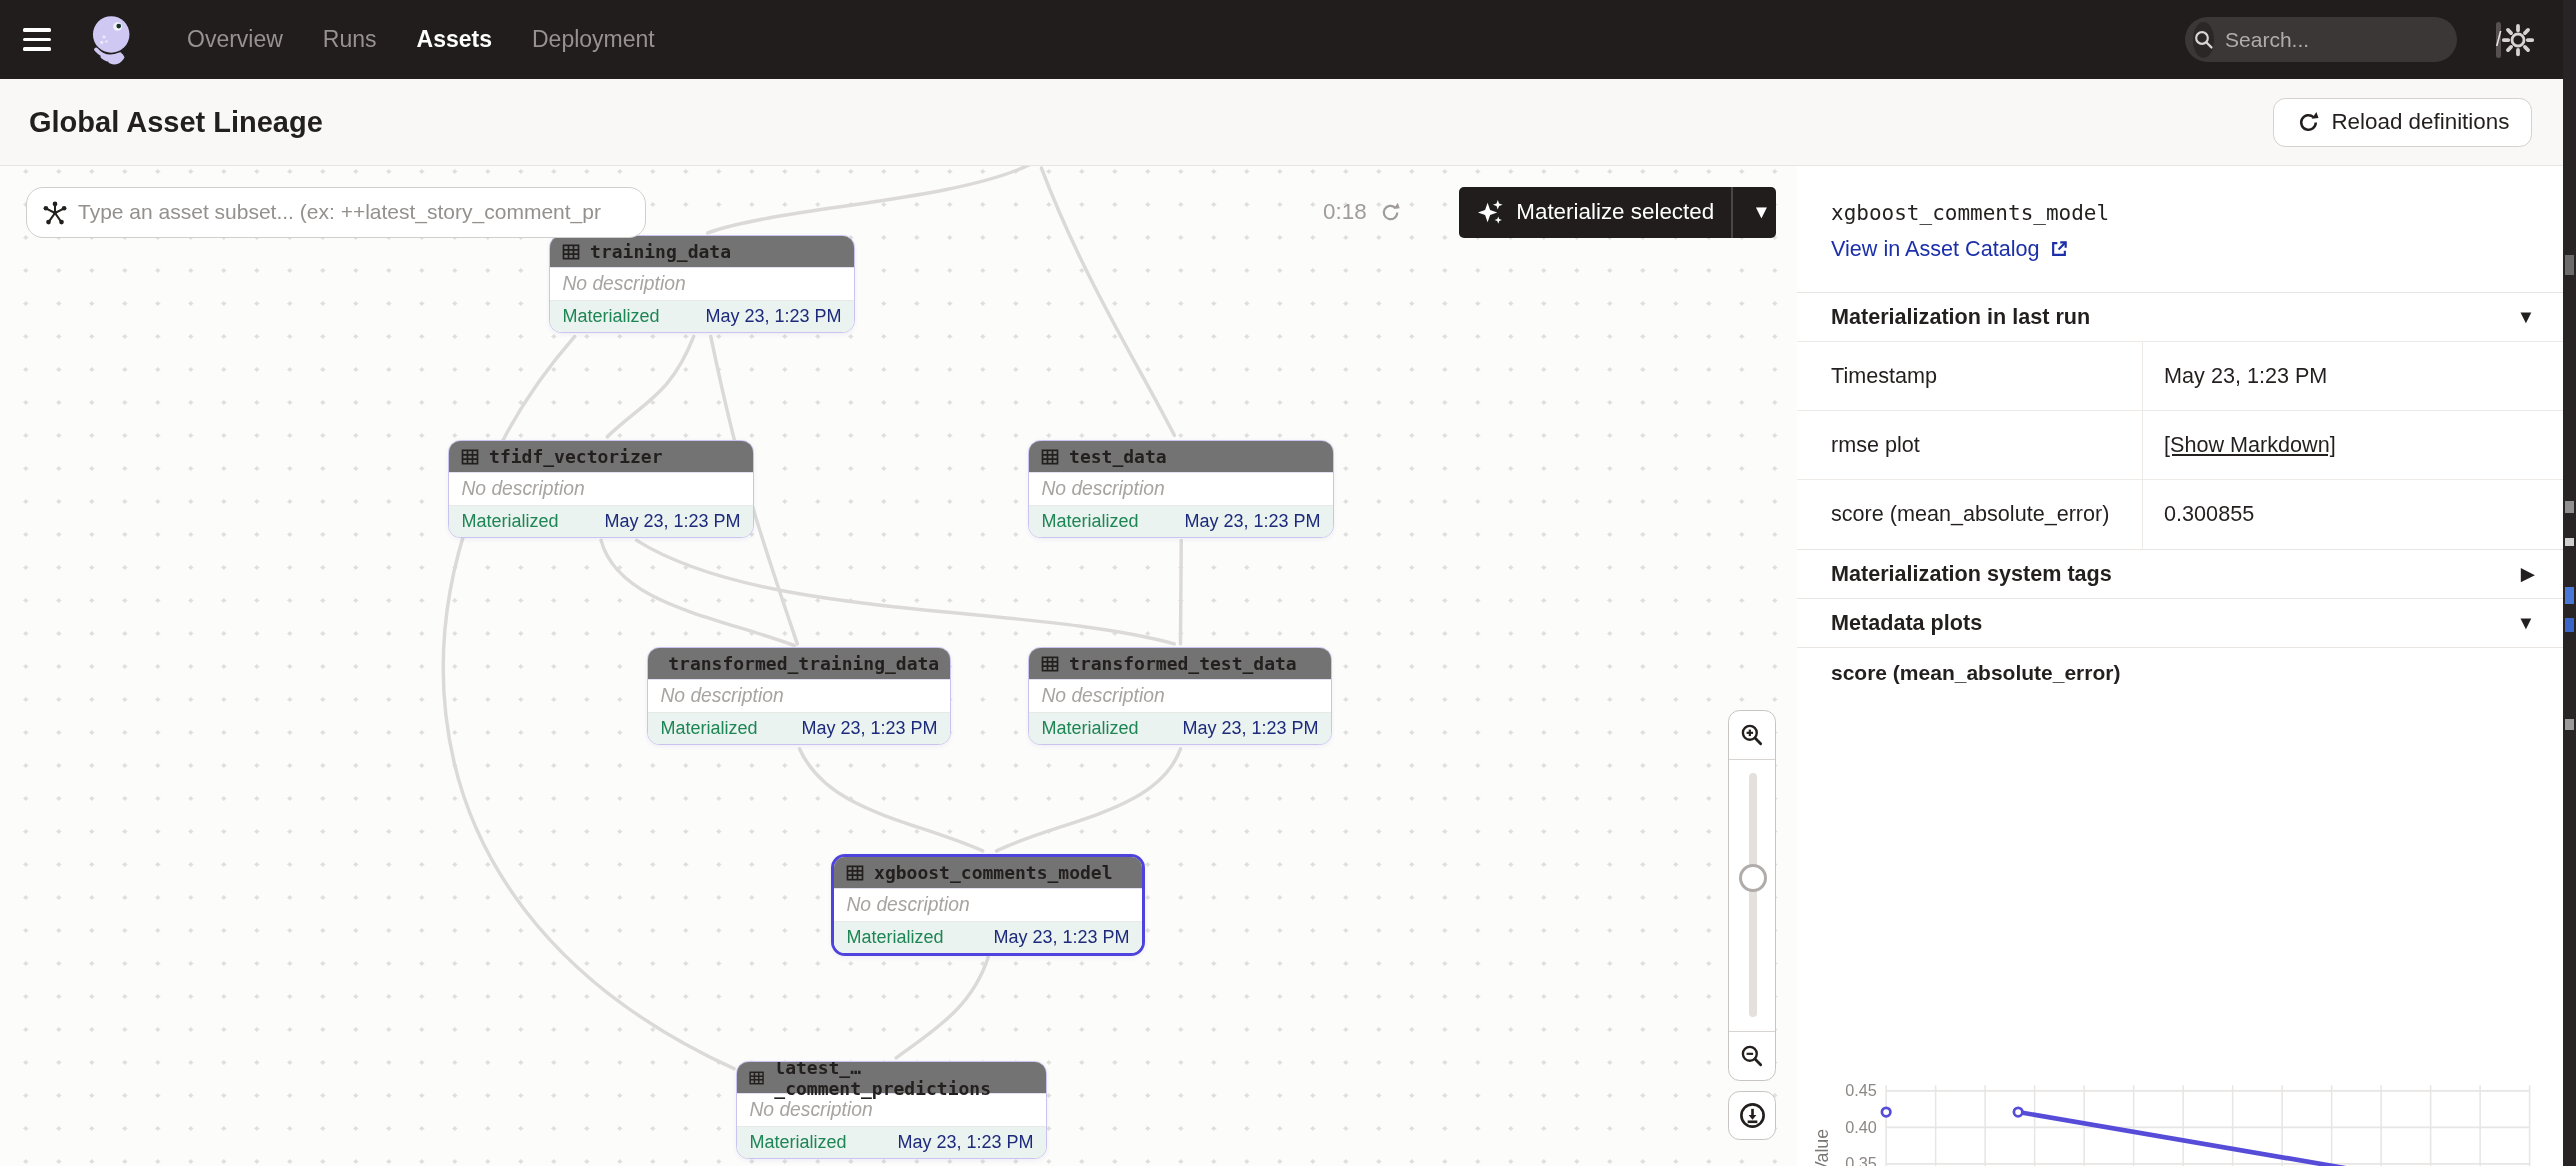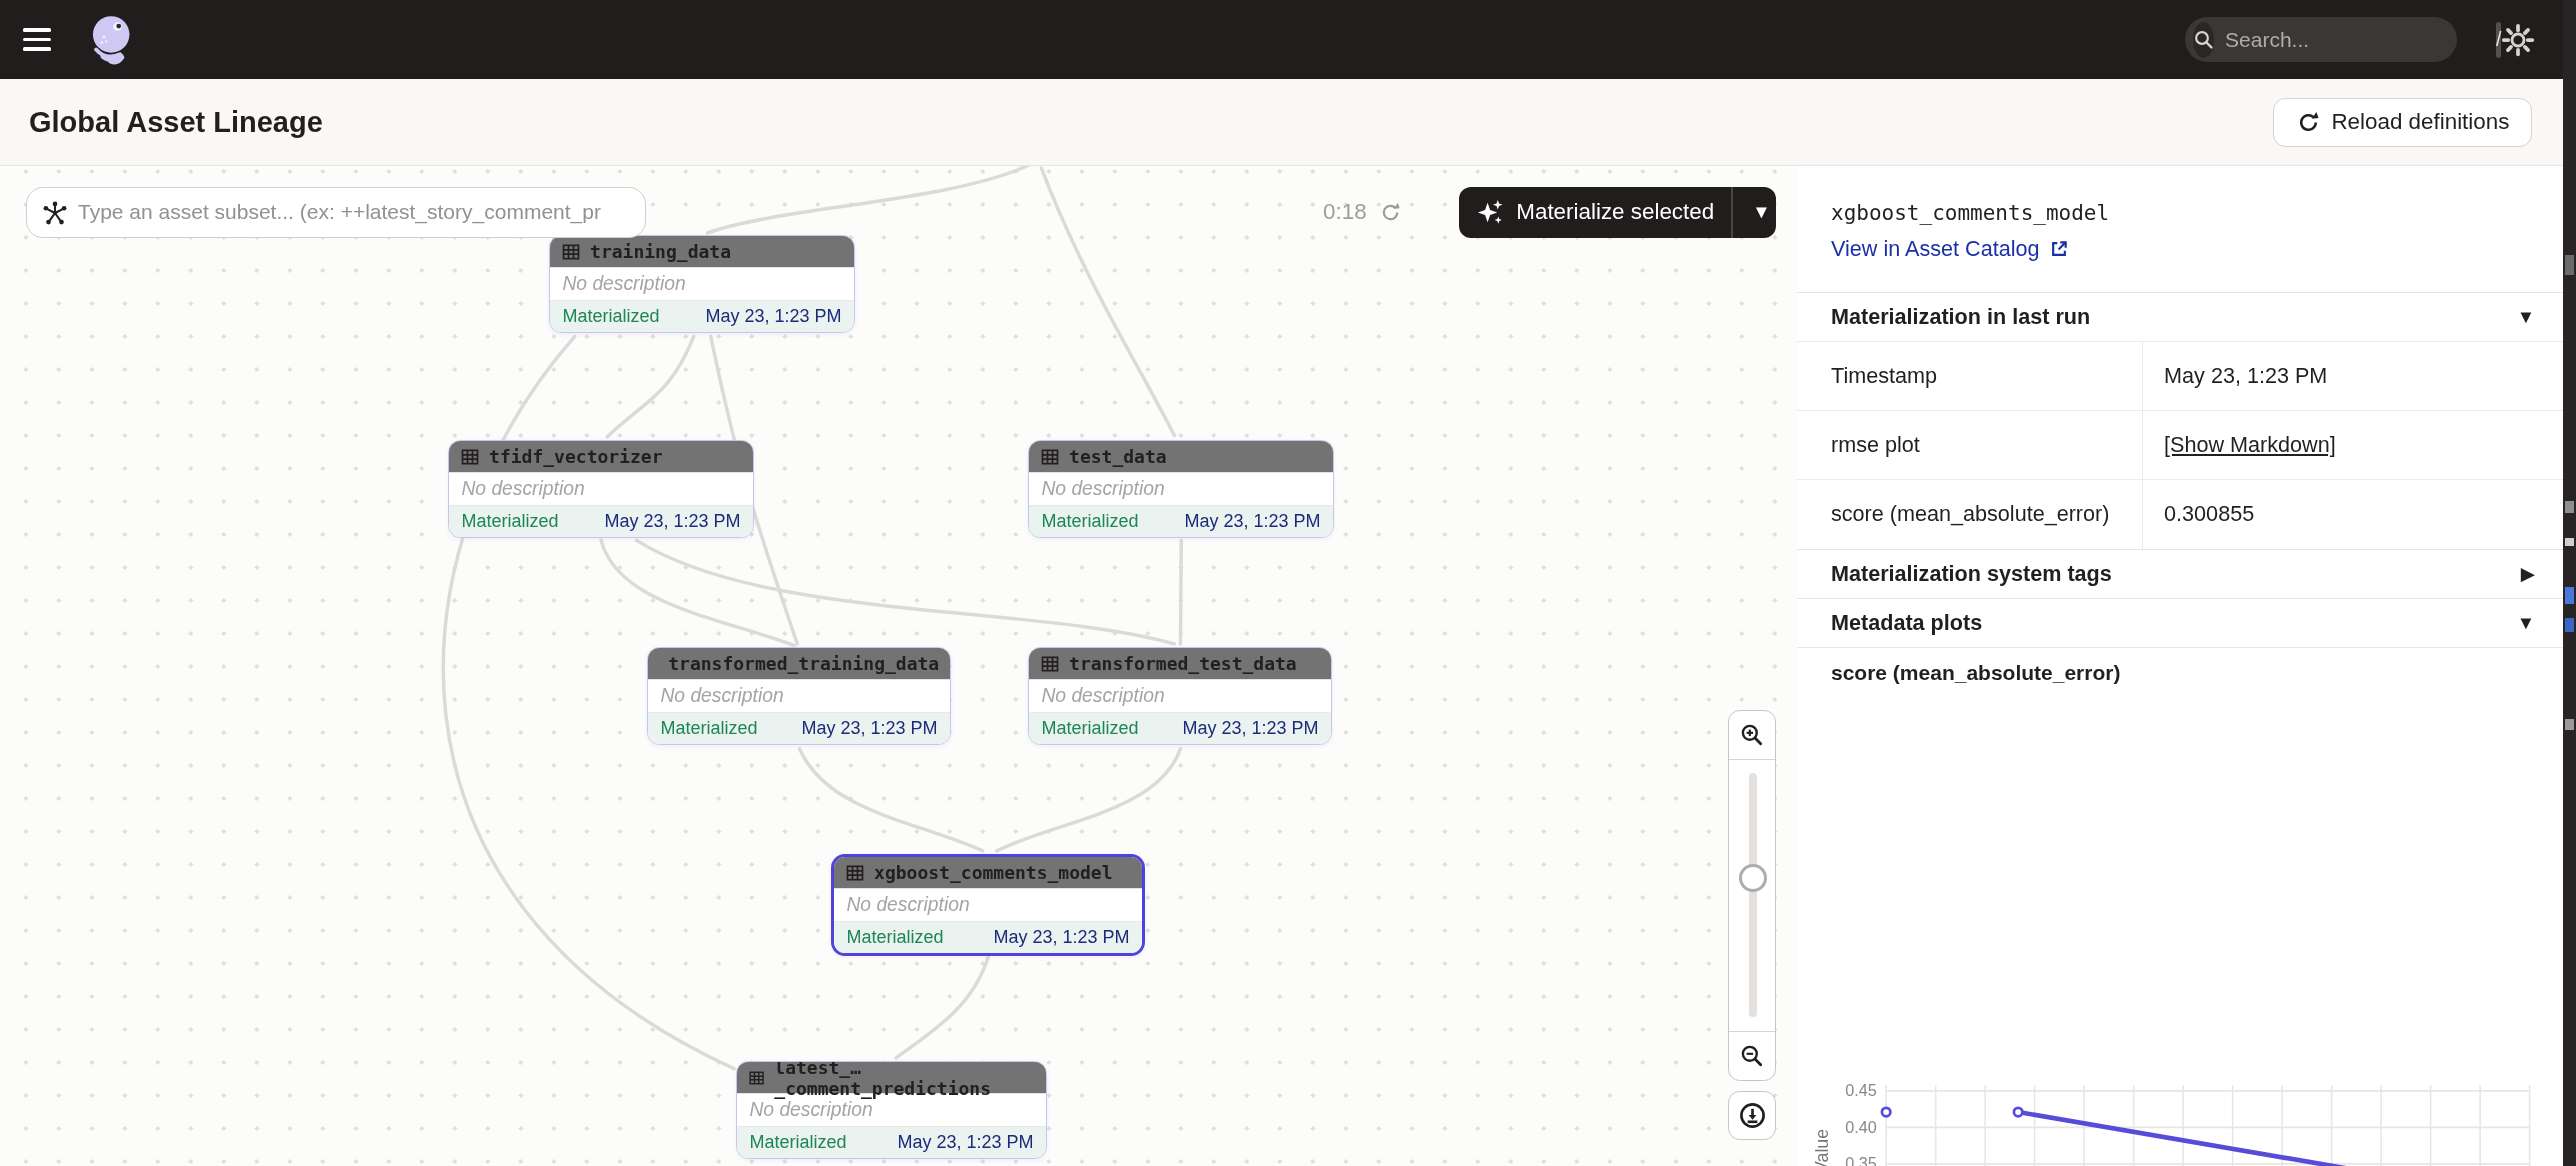--- a/index.html
+++ b/index.html
@@ -44,21 +44,21 @@
 
   .filterwrap { position:absolute; left:26px; top:21.6px; width:620px; height:51px; z-index:10; }
   .filterwrap input { width:100%; height:100%; border:1.5px solid #D2CECB; border-radius:17px;
     background:#fff; font-size:21px; color:#231F1E; padding:0 15.5px 0 51px; outline:none;
     font-family:"Liberation Sans",sans-serif; }
   .filterwrap input::placeholder { color:#94908D; }
   .filter-glyph { position:absolute; left:15.5px; top:13px; }
   .timer { position:absolute; left:1323px; top:21.6px; height:51px; display:flex; align-items:center;
     gap:12.4px; z-index:10; font-size:22.4px; color:#A09C99; }
   .matbtn { position:absolute; left:1459px; top:21.6px; width:317px; height:51px; background:#211D1D;
-    border-radius:12px; display:flex; align-items:center; z-index:10; cursor:pointer; }
+    border-radius:5px; display:flex; align-items:center; z-index:10; cursor:pointer; }
   .matbtn .mat-label { color:#fff; font-size:22.4px; margin-left:10.8px; }
   .matbtn .divider { width:1.5px; height:51px; background:#4A4645; margin-left:17px; }
   .matbtn .caret { color:#fff; font-size:18.5px; margin:0 auto; padding-left:14px; }
 
   
   .node { position:absolute; background:#fff; border:1.5px solid #C9C4EF; border-radius:12.4px;
     overflow:hidden; z-index:5; box-shadow:0 1.5px 4.6px rgba(80,70,180,.07); cursor:pointer; }
   .node.selected { border:3.9px solid #4F43DD; border-radius:14px; }
   .node-head { height:32px; background:#737373; display:flex; align-items:center; padding:0 10.8px; gap:9.3px;
     border-bottom:0.8px solid #E3E0F2; }
@@ -123,20 +123,26 @@
     <circle cx="33" cy="27" r="23" fill="#CEC8F2"></circle>
     <circle cx="41" cy="17" r="5.5" fill="#F4F2FB"></circle>
       <circle cx="42.5" cy="16.5" r="3" fill="#16352B"></circle>
     <circle cx="24" cy="30" r="2" fill="#EDEAFA"></circle>
       <circle cx="21" cy="37" r="2" fill="#EDEAFA"></circle>
       <circle cx="27" cy="36" r="1.6" fill="#EDEAFA"></circle>
     <path d="M14 46 q12 14 30 6" fill="none" stroke="#CEC8F2" stroke-width="5" stroke-linecap="round"></path>
     <path d="M22 55 q12 9 24 -1" fill="none" stroke="#CEC8F2" stroke-width="5" stroke-linecap="round"></path>
     <path d="M32 61 q9 4 15 -5" fill="none" stroke="#CEC8F2" stroke-width="5" stroke-linecap="round"></path>
   </svg>
+  <div class="navlinks" id="navlinks">
+      <div class="navlink">Overview</div>
+      <div class="navlink">Runs</div>
+      <div class="navlink active">Assets</div>
+      <div class="navlink">Deployment</div>
+    </div>
   <div class="nav-right">
     <div class="searchpill">
       <div class="search-iconwrap">
         <svg width="21.6" height="21.6" viewBox="0 0 24 24">
             <circle cx="10" cy="10" r="6.5" fill="none" stroke="#D8D5D3" stroke-width="2.4"></circle>
             <line x1="15" y1="15" x2="20.5" y2="20.5" stroke="#D8D5D3" stroke-width="2.6" stroke-linecap="round"></line>
           </svg>
       </div>
       <input placeholder="Search..." style="">
       <div class="slashkey">/</div>

